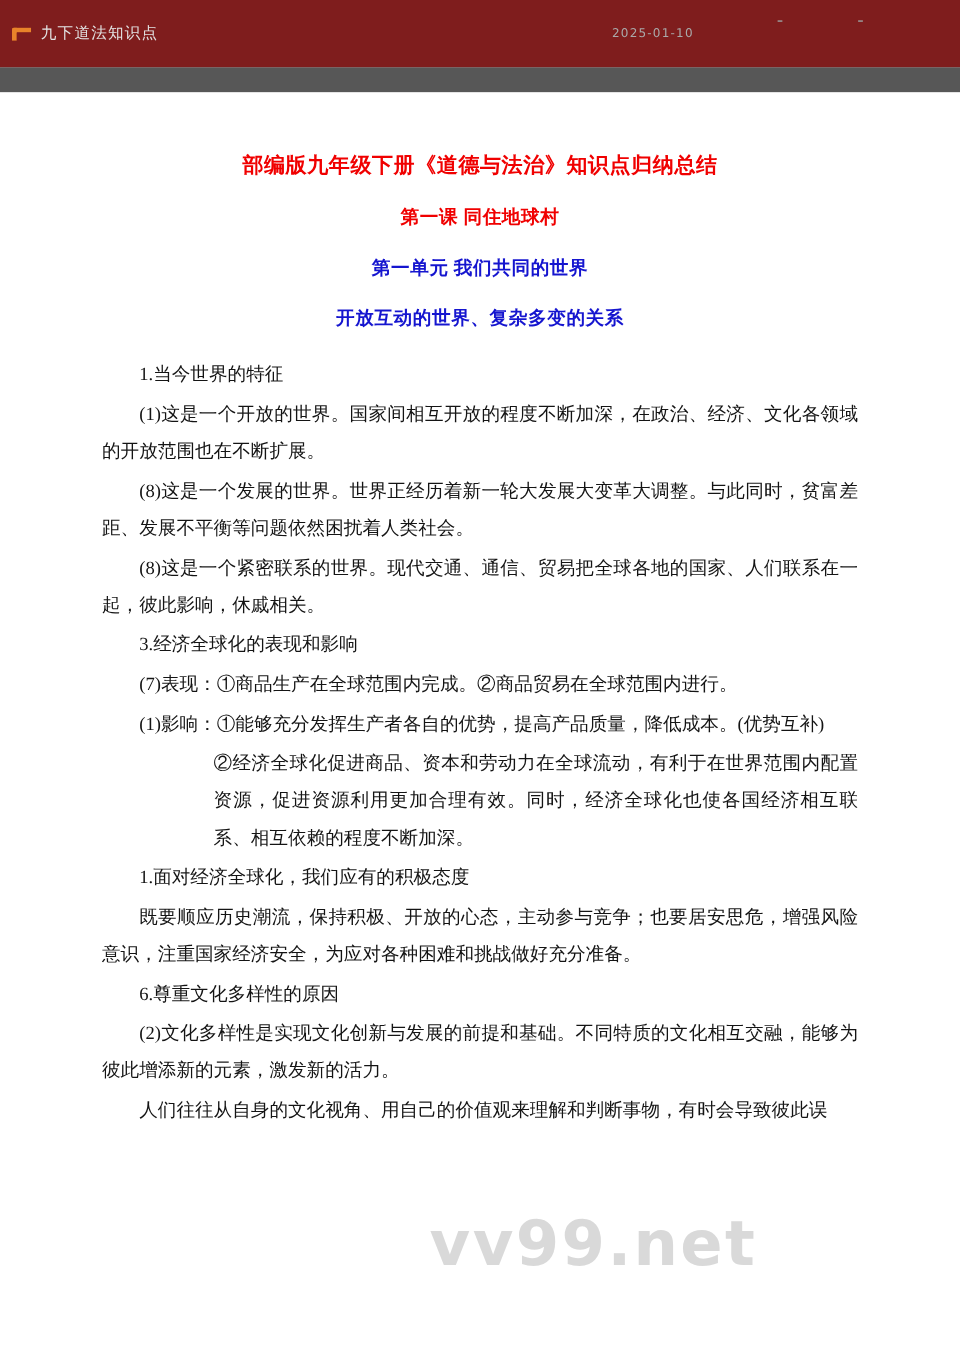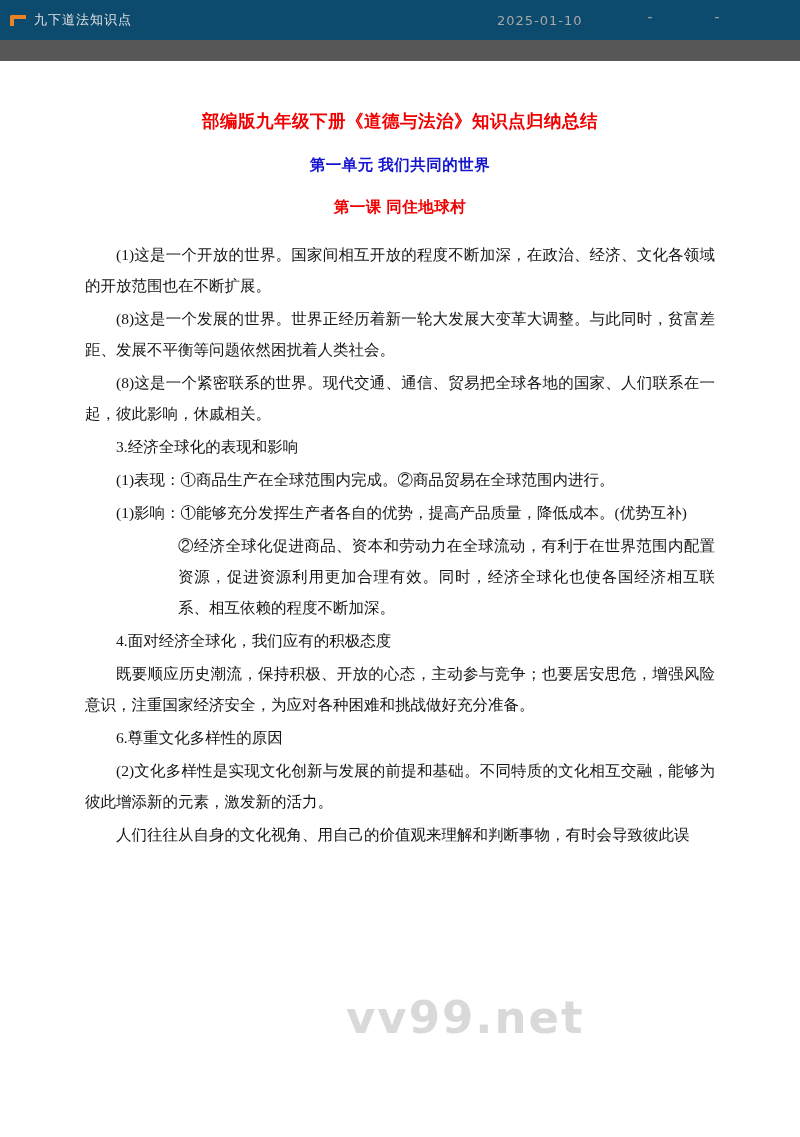--- a/index.html
+++ b/index.html
@@ -6,41 +6,41 @@
   html, body {
     width: 800px; height: 1137px;
     overflow: hidden;
     background: #ffffff;
     font-family: "DejaVu Sans", "Liberation Sans", sans-serif;
   }
 
   
   .appbar {
     position: relative;
-    width: 100%; height: 40px;
-    background: #0c4a6e;
+    width: 100%; height: 56px;
+    background: #7f1d1d;
     display: flex; align-items: center;
   }
   .appbar .logo {
     width: 16px; height: 11px;
     margin-left: 10px;
     border-top: 4px solid #e8832a;
     border-left: 4px solid #e8832a;
     border-top-left-radius: 2px;
   }
   .appbar .doc-title {
     margin-left: 8px;
     font-size: 13px;
     color: #e2e2e2;
     letter-spacing: 1px;
   }
   .appbar .doc-date {
     position: absolute;
-    left: 497px;
-    font-size: 13px;
+    left: 510px;
+    font-size: 10px;
     color: #a9a9a9;
     letter-spacing: 1px;
   }
   .appbar .ctrl {
     position: absolute;
     top: 8px;
     font-size: 15px;
     color: #9a9a9a;
     width: 24px; text-align: center;
     cursor: pointer;
@@ -97,24 +97,24 @@
     margin-bottom: 2px;
   }
   .doc-body p.para.block-indent {
     text-indent: 0;
     margin-left: 6em;
   }
 
   
   .watermark {
     position: absolute;
-    left: 346px;
+    left: 358px;
     top: 930px;
     font-family: "DejaVu Sans", sans-serif;
-    font-size: 45px;
+    font-size: 52px;
     font-weight: bold;
     color: rgba(185,185,185,0.55);
     letter-spacing: 2px;
     pointer-events: none;
     user-select: none;
   }
 </style>
 </head>
 <body>
 
@@ -126,32 +126,34 @@
   <span class="ctrl ctrl-2">-</span>
 </div>
 
 <div class="gray-strip"></div>
 
 <div class="page">
   <div class="page-inner">
 
     <div class="main-title">部编版九年级下册《道德与法治》知识点归纳总结</div>
 
+    <div class="heading h-red">第一课 同住地球村</div>
     <div class="heading h-blue">第一单元 我们共同的世界</div>
-    <div class="heading h-red">第一课 同住地球村</div>
+    <div class="heading h-blue">开放互动的世界、复杂多变的关系</div>
 
     <div class="doc-body">
+        <p class="para">1.当今世界的特征</p>
         <p class="para">(1)这是一个开放的世界。国家间相互开放的程度不断加深，在政治、经济、文化各领域的开放范围也在不断扩展。</p>
         <p class="para">(8)这是一个发展的世界。世界正经历着新一轮大发展大变革大调整。与此同时，贫富差距、发展不平衡等问题依然困扰着人类社会。</p>
         <p class="para">(8)这是一个紧密联系的世界。现代交通、通信、贸易把全球各地的国家、人们联系在一起，彼此影响，休戚相关。</p>
         <p class="para">3.经济全球化的表现和影响</p>
-        <p class="para">(1)表现：①商品生产在全球范围内完成。②商品贸易在全球范围内进行。</p>
+        <p class="para">(7)表现：①商品生产在全球范围内完成。②商品贸易在全球范围内进行。</p>
         <p class="para">(1)影响：①能够充分发挥生产者各自的优势，提高产品质量，降低成本。(优势互补)</p>
         <p class="para block-indent">②经济全球化促进商品、资本和劳动力在全球流动，有利于在世界范围内配置资源，促进资源利用更加合理有效。同时，经济全球化也使各国经济相互联系、相互依赖的程度不断加深。</p>
-        <p class="para">4.面对经济全球化，我们应有的积极态度</p>
+        <p class="para">1.面对经济全球化，我们应有的积极态度</p>
         <p class="para">既要顺应历史潮流，保持积极、开放的心态，主动参与竞争；也要居安思危，增强风险意识，注重国家经济安全，为应对各种困难和挑战做好充分准备。</p>
         <p class="para">6.尊重文化多样性的原因</p>
         <p class="para">(2)文化多样性是实现文化创新与发展的前提和基础。不同特质的文化相互交融，能够为彼此增添新的元素，激发新的活力。</p>
         <p class="para">人们往往从自身的文化视角、用自己的价值观来理解和判断事物，有时会导致彼此误</p>
       </div>
   </div>
 
   <div class="watermark">vv99.net</div>
 </div>
 

